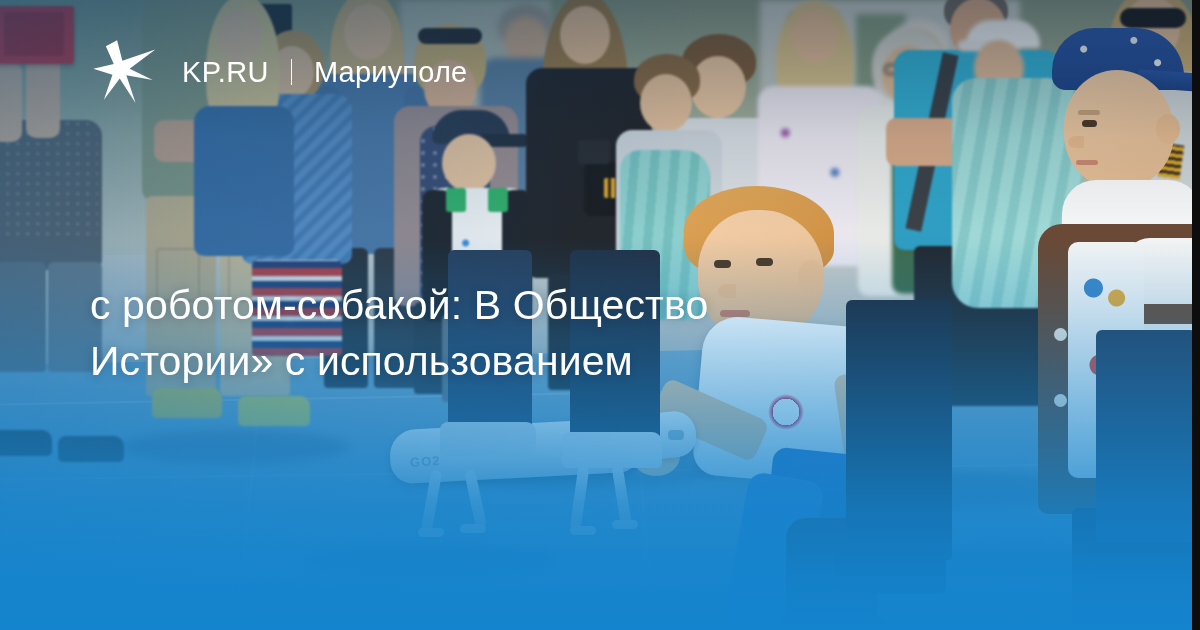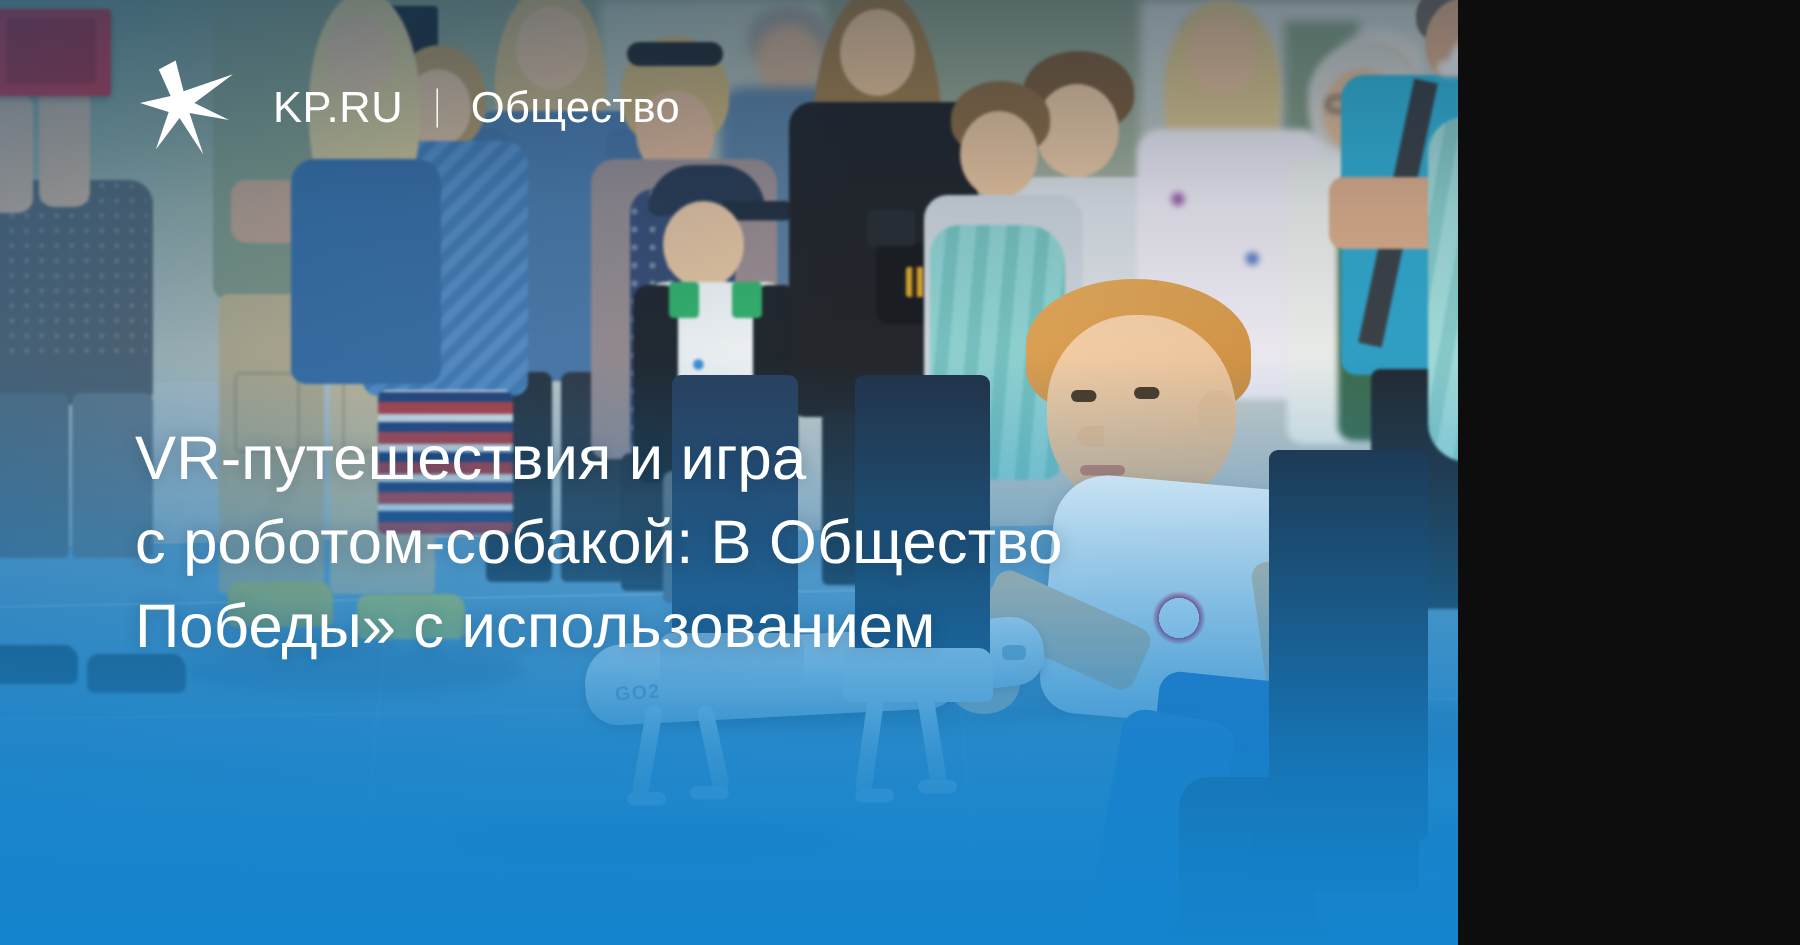--- a/index.html
+++ b/index.html
@@ -2,21 +2,21 @@
 <html><head>
 <meta charset="utf-8">
 <title>KP.RU social card</title>
 <style>
   * { margin:0; padding:0; box-sizing:border-box; }
   html,body { width:1200px; height:630px; overflow:hidden; background:#0d0d0d; }
   body { font-family:"Liberation Sans","DejaVu Sans",sans-serif; }
 
   .card {
     position:relative;
-    width:972px; height:630px;
+    width:1192px; height:630px;
     overflow:hidden;
     background:#9fb0bd;
   }
 
   
   .photo { position:absolute; inset:0; overflow:hidden; }
 
   
   .ground {
     position:absolute; left:0; top:255px; width:1200px; height:375px;
@@ -440,22 +440,21 @@
   <div class="tint-blue"></div>
 
   <div class="header">
     <span class="logo-mark">
       <svg viewBox="0 0 100 100" width="66" height="68" aria-hidden="true">
         <path fill="#ffffff" d="M38 2 L46 33 L96 16 L57 45 L92 62 L52 55 L66 97 L42 60 L18 92 L31 54 L2 45 L33 38 L21 11 Z"></path>
       </svg>
     </span>
     <span class="brand">KP.RU</span>
     <span class="sep"></span>
-    <span class="rubric">Общество</span>
+    <span class="rubric">Мариуполе</span>
   </div>
 
   <h1 class="headline">
-    <span class="ln">VR-путешествия и игра</span>
     <span class="ln">с роботом-собакой: В Общество</span>
-    <span class="ln">Победы» с использованием</span>
+    <span class="ln">Истории» с использованием</span>
   </h1>
 
 </div>
 
 </body></html>

